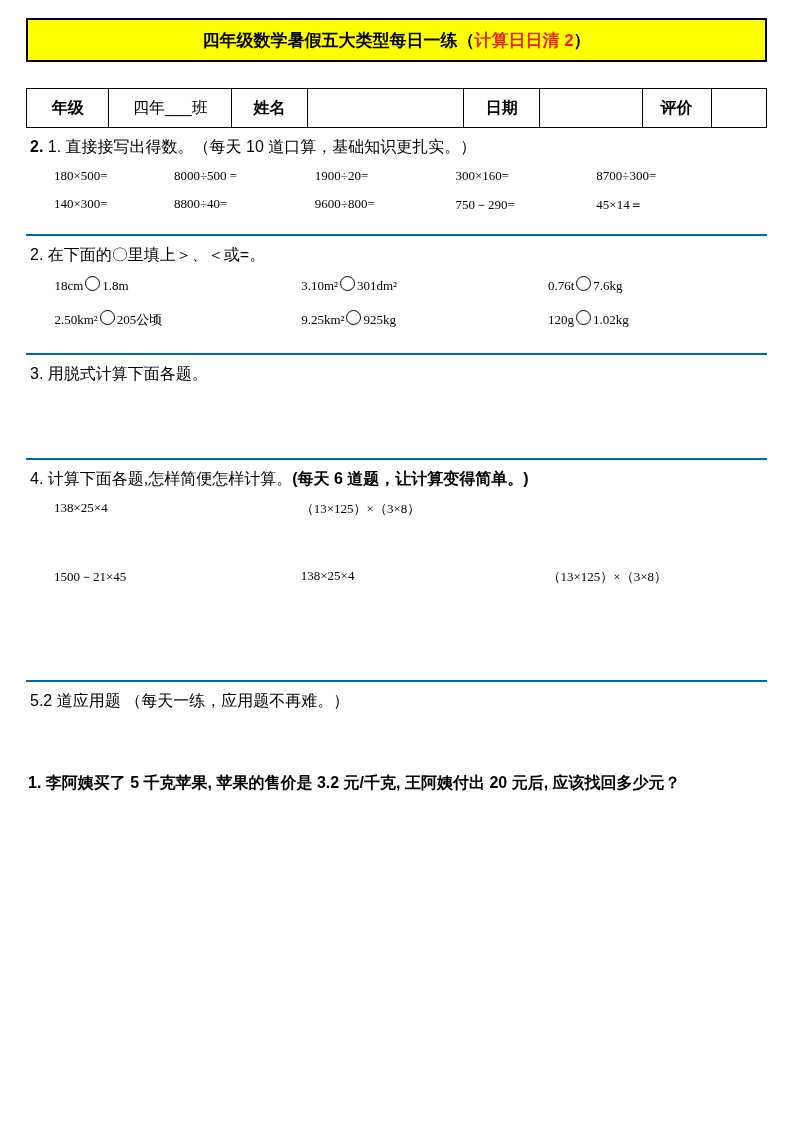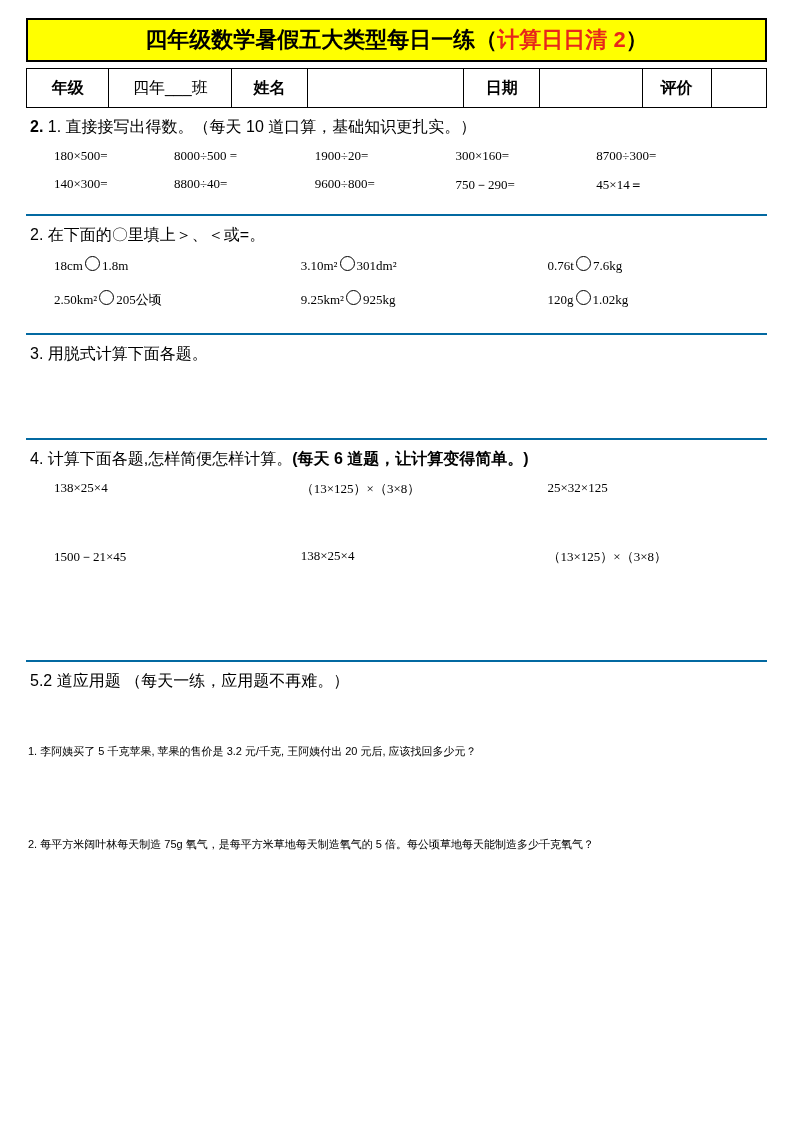--- a/index.html
+++ b/index.html
@@ -30,33 +30,33 @@
     height: 44px;
     display: flex;
     align-items: center;
     justify-content: center;
     box-sizing: border-box;
     padding: 0 6px;
   }
   .title-text {
     font-family: "Liberation Sans", "DejaVu Sans", sans-serif;
     font-weight: bold;
-    font-size: 22px;
+    font-size: 17px;
     letter-spacing: 0px;
     white-space: nowrap;
   }
   .title-text .red {
     color: #e8271a;
   }
 
   
   .info-table {
     border-collapse: collapse;
     width: 100%;
-    margin-top: 6px;
+    margin-top: 26px;
     table-layout: fixed;
   }
   .info-table td {
     border: 1px solid #000;
     height: 38px;
     font-size: 16px;
     font-family: "Liberation Sans", "DejaVu Sans", sans-serif;
     text-align: center;
     vertical-align: middle;
     padding: 0 4px;
@@ -86,42 +86,43 @@
   }
   .row .cell {
     padding-left: 4px;
     box-sizing: border-box;
   }
 
   
   .r-oral .cell { width: 19%; padding-left: 22px; }
   .r-oral .cell:first-child { width: 17%; padding-left: 28px; }
 
-  .r-cmp { margin-bottom: 16px; }
+  .r-cmp { margin-bottom: 16px; justify-content: center; }
   .r-cmp .cell { width: 33.3%; padding-left: 28px; }
 
   .r-tuo .cell { width: 33.3%; padding-left: 28px; }
 
   .r-simp .cell { width: 33.3%; padding-left: 28px; }
 
   .circ {
     display: inline-block;
     width: 13px;
     height: 13px;
     border: 1.3px solid #000;
     border-radius: 50%;
     vertical-align: -1px;
     margin: 0 2px;
   }
 
   .word-line {
-    font-size: 11px;
+    font-size: 16px;
     font-family: "Liberation Sans", "DejaVu Sans", sans-serif;
     line-height: 30px;
-    margin: 4px 0 4px 2px;
+    margin: 16px 0 4px 2px;
+    font-weight: bold;
   }
   .spacer-sm { height: 38px; }
   .spacer-md { height: 55px; }
   .spacer-lg { height: 74px; }
   .gap-prob { height: 30px; }
 </style>
 </head>
 <body>
 
 <div class="page">
@@ -180,32 +181,30 @@
   <div class="section">
     <div class="sec-head">3. 用脱式计算下面各题。</div>
     <div class="spacer-md"></div>
   </div>
 
   <div class="section">
     <div class="sec-head"><span>4. 计算下面各题,怎样简便怎样计算。</span><span class="b">(每天 6 道题，让计算变得简单。)</span></div>
     <div class="row r-simp">
       <div class="cell">138×25×4</div>
       <div class="cell">（13×125）×（3×8）</div>
-      <div class="cell">25×32×125</div>
     </div>
     <div class="spacer-sm"></div>
     <div class="row r-simp">
       <div class="cell">1500－21×45</div>
       <div class="cell">138×25×4</div>
       <div class="cell">（13×125）×（3×8）</div>
     </div>
     <div class="spacer-lg"></div>
   </div>
 
   <div class="section noline">
     <div class="sec-head">5.2 道应用题 （每天一练，应用题不再难。）</div>
     <div class="gap-prob"></div>
     <div class="word-line">1. 李阿姨买了 5 千克苹果, 苹果的售价是 3.2 元/千克, 王阿姨付出 20 元后, 应该找回多少元？</div>
     <div class="spacer-md"></div>
-    <div class="word-line">2. 每平方米阔叶林每天制造 75g 氧气，是每平方米草地每天制造氧气的 5 倍。每公顷草地每天能制造多少千克氧气？</div>
   </div>
 
 </div>
 
 </body></html>

